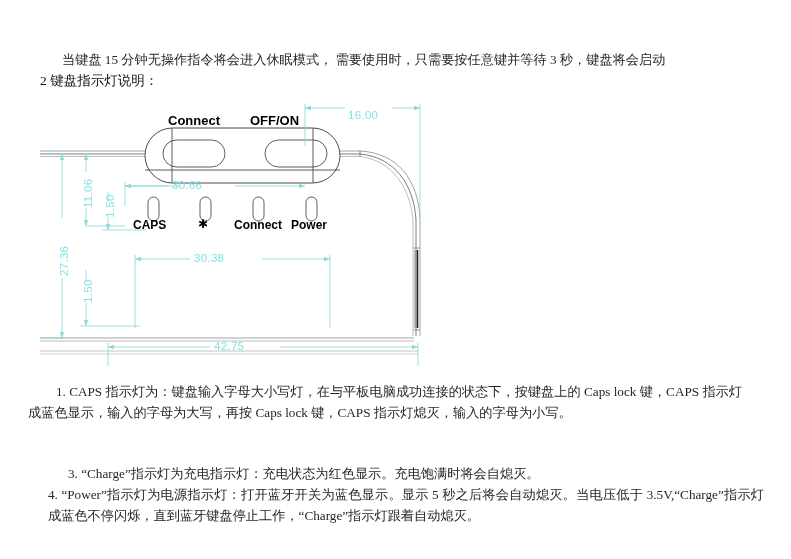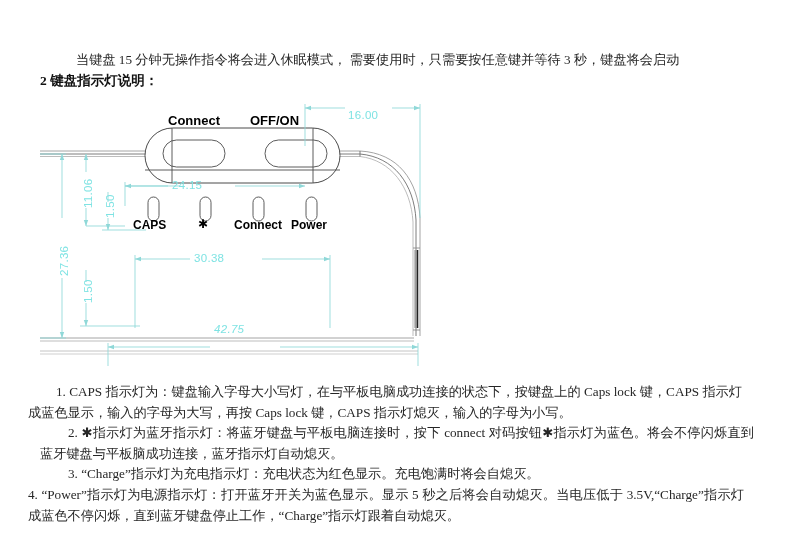--- a/index.html
+++ b/index.html
@@ -34,21 +34,21 @@
   .para-wrap {
     position: absolute;
     font-size: 13.2px;
     line-height: 20.5px;
     color: #262626;
     text-align: justify;
   }
   .heading {
     position: absolute;
     font-size: 13.5px;
-    font-weight: bold;
+    font-weight: normal;
     color: #111;
     white-space: nowrap;
   }
 
   
   .drawing {
     position: absolute;
     left: 0;
     top: 98px;
     width: 470px;
@@ -82,21 +82,21 @@
   .bt-glyph {
     font-family: "DejaVu Sans", sans-serif;
     font-weight: bold;
   }
 </style>
 </head>
 <body>
 
 <div class="page">
 
-  <div class="para" style="left:62px; top:50px;margin-left:14px;">当键盘 15 分钟无操作指令将会进入休眠模式， 需要使用时，只需要按任意键并等待 3 秒，键盘将会启动</div>
+  <div class="para" style="left:62px; top:50px;">当键盘 15 分钟无操作指令将会进入休眠模式， 需要使用时，只需要按任意键并等待 3 秒，键盘将会启动</div>
 
   <div class="heading" style="left:40px; top:72px;">2 键盘指示灯说明：</div>
 
   <div class="drawing">
 
     <svg width="470" height="278" viewBox="0 0 470 278" xmlns="http://www.w3.org/2000/svg">
       <g fill="none" stroke="#6e6e6e" stroke-width="0.9">
 
         <path d="M 40 53 L 360 53" stroke="#9a9a9a"></path>
         <path d="M 40 56 L 360 56" stroke="#6e6e6e"></path>
@@ -199,49 +199,45 @@
     <div class="lbl lbl-connect" style="left:148px; top:15px;">Connect</div>
     <div class="lbl lbl-offon" style="left:250px; top:15px;">OFF/ON</div>
 
     <div class="lbl lbl-small" style="left:133px; top:120px;">CAPS</div>
     <div class="lbl lbl-small bt-glyph" style="left:198px; top:119px;">✱</div>
     <div class="lbl lbl-small" style="left:234px; top:120px;">Connect</div>
     <div class="lbl lbl-small" style="left:291px; top:120px;">Power</div>
 
     <div class="dim" style="left:348px; top:11px;">16.00</div>
 
-    <div class="dim" style="left:172px; top:81px;">24.15</div>
+    <div class="dim" style="left:172px; top:81px;">30.66</div>
 
     <div class="dim" style="left:194px; top:154px;">30.38</div>
 
-    <div class="dim" style="left:214px; top:225px;font-style:italic;">42.75</div>
+    <div class="dim" style="left:214px; top:242px;">42.75</div>
 
     <div class="dim dim-v" style="left:58px; top:178px;">27.36</div>
 
     <div class="dim dim-v" style="left:82px; top:110px;">11.06</div>
 
     <div class="dim dim-v" style="left:104px; top:120px;">1.50</div>
 
     <div class="dim dim-v" style="left:82px; top:205px;">1.50</div>
   </div>
 
   <div class="para-wrap" style="left:28px; top:382px; width:714px;">
     <span style="padding-left:28px;">1.</span>
     <span>CAPS 指示灯为：键盘输入字母大小写灯，在与平板电脑成功连接的状态下，按键盘上的 Caps lock 键，CAPS 指示灯成蓝色显示，输入的字母为大写，再按 Caps lock 键，CAPS 指示灯熄灭，输入的字母为小写。</span>
   </div>
 
-  <div class="para-wrap" style="left:40px; top:423px; width:714px;">
-    <span style="padding-left:28px;">2.</span>
-    <span>✱指示灯为蓝牙指示灯：将蓝牙键盘与平板电脑连接时，按下 connect 对码按钮✱指示灯为蓝色。将会不停闪烁直到蓝牙键盘与平板脑成功连接，蓝牙指示灯自动熄灭。</span>
-  </div>
 
   <div class="para-wrap" style="left:40px; top:464px; width:714px;">
     <span style="padding-left:28px;">3.</span>
     <span>“Charge”指示灯为充电指示灯：充电状态为红色显示。充电饱满时将会自熄灭。</span>
   </div>
 
-  <div class="para-wrap" style="left:28px; top:485px; width:716px;">
+  <div class="para-wrap" style="left:48px; top:485px; width:716px;">
     <span>4.</span>
     <span>“Power”指示灯为电源指示灯：打开蓝牙开关为蓝色显示。显示 5 秒之后将会自动熄灭。当电压低于 3.5V,“Charge”指示灯成蓝色不停闪烁，直到蓝牙键盘停止工作，“Charge”指示灯跟着自动熄灭。</span>
   </div>
 
 
 </div>
 
 </body></html>

